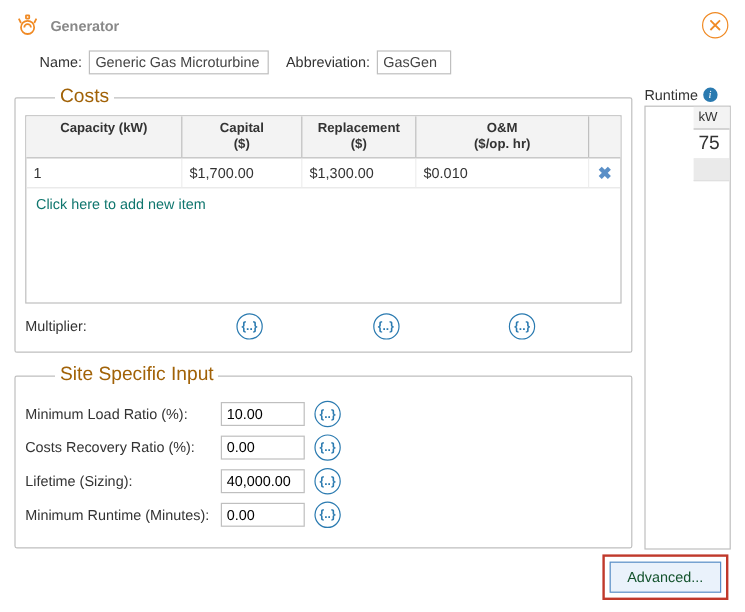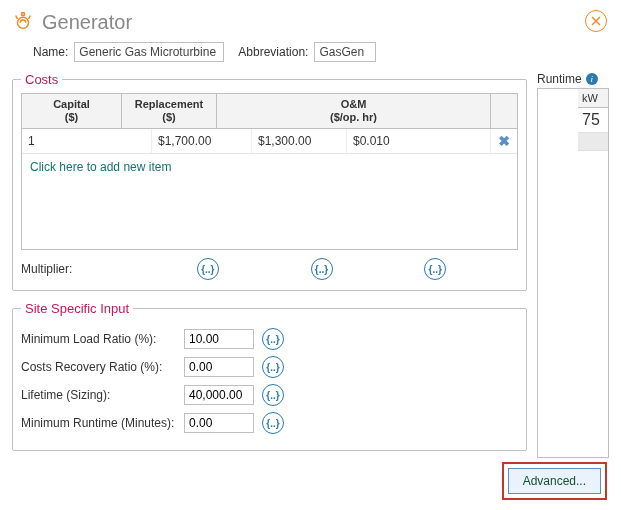--- a/index.html
+++ b/index.html
@@ -1,29 +1,29 @@
 <!DOCTYPE html>
 <html><head>
 <meta charset="utf-8">
 <style>
   * { box-sizing: border-box; font-family: "Segoe UI", Arial, sans-serif; }
   body { margin: 0; background: #fff; font-size: 12px; color: #333; }
   .window { width: 621px; height: 510px; position: relative; padding: 8px 12px; }
   .titlebar { display: flex; align-items: center; gap: 8px; height: 28px; }
-  .title { font-size: 20px; color: #888; font-weight: 400; text-align: center; }
+  .title { font-size: 12px; color: #888; font-weight: 700; text-align: center; }
   .close-btn { position: absolute; right: 14px; top: 10px; width: 22px; height: 22px; border: 1.5px solid #f08a24; border-radius: 50%; display: flex; align-items: center; justify-content: center; color: #f08a24; cursor: pointer; font-size: 14px; }
   .gen-icon svg { width: 22px; height: 22px; }
   .name-row { display: flex; align-items: center; gap: 6px; margin-top: 6px; margin-left: 21px; }
   .name-row label { color: #333; }
   .text-input { border: 1px solid #bfbfbf; padding: 2px 4px; height: 20px; background: #fff; font-size: 12px; color: #444; }
   .name-input { width: 150px; }
   .abbr-input { width: 62px; }
 
   fieldset { border: 1px solid #bfbfbf; border-radius: 2px; padding: 6px 8px 10px; margin: 0; }
-  legend { padding: 0 4px; color: #be185d; font-size: 13px; }
+  legend { padding: 0 4px; color: #a16207; font-size: 16px; margin-left: 25px; }
 
   .main-area { display: flex; gap: 10px; margin-top: 10px; }
   .left-col { flex: 1; }
   .right-col { width: 72px; }
 
   .costs-table { border: 1px solid #bfbfbf; width: 100%; }
   .ct-head { display: flex; background: #f3f3f3; border-bottom: 1px solid #bfbfbf; }
   .ct-head > div { border-right: 1px solid #bfbfbf; padding: 4px 6px; text-align: center; font-weight: bold; font-size: 11px; line-height: 1.2; }
   .ct-head > div:last-child { border-right: none; }
   .col-cap { width: 130px; }
@@ -89,20 +89,21 @@
     <label style="margin-left:8px">Abbreviation:</label>
     <input class="text-input abbr-input" value="GasGen" style="">
   </div>
 
   <div class="main-area">
     <div class="left-col">
       <fieldset>
         <legend>Costs</legend>
         <div class="costs-table">
           <div class="ct-head">
+            <div class="col-cap">Capacity (kW)</div>
             <div class="col-capi" style="white-space:pre-line">Capital
 ($)</div>
             <div class="col-rep" style="white-space:pre-line">Replacement
 ($)</div>
             <div class="col-om" style="white-space:pre-line">O&amp;M
 ($/op. hr)</div>
             <div class="col-del"></div>
           </div>
           <div class="ct-body">
             <div class="ct-row">

